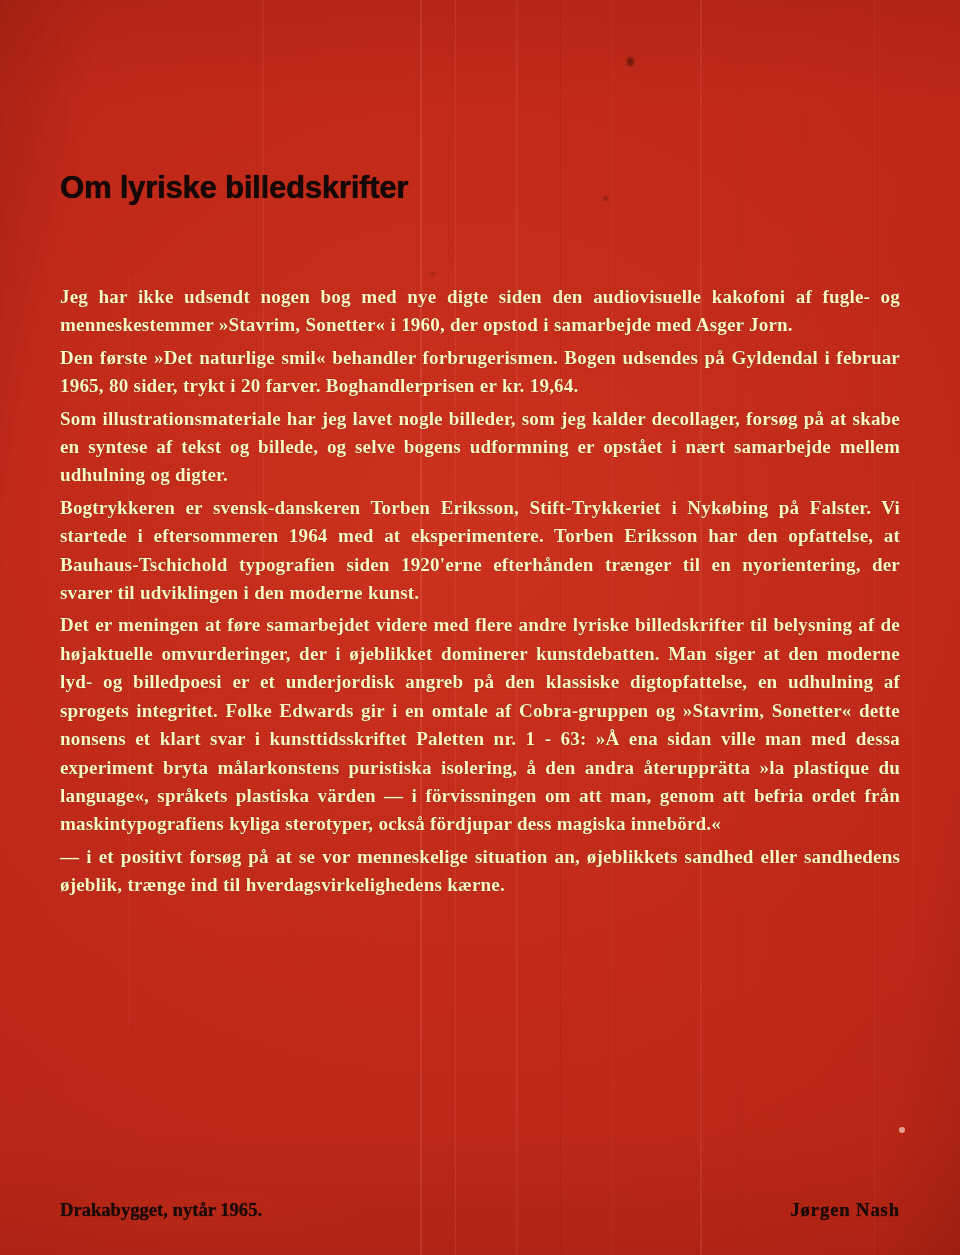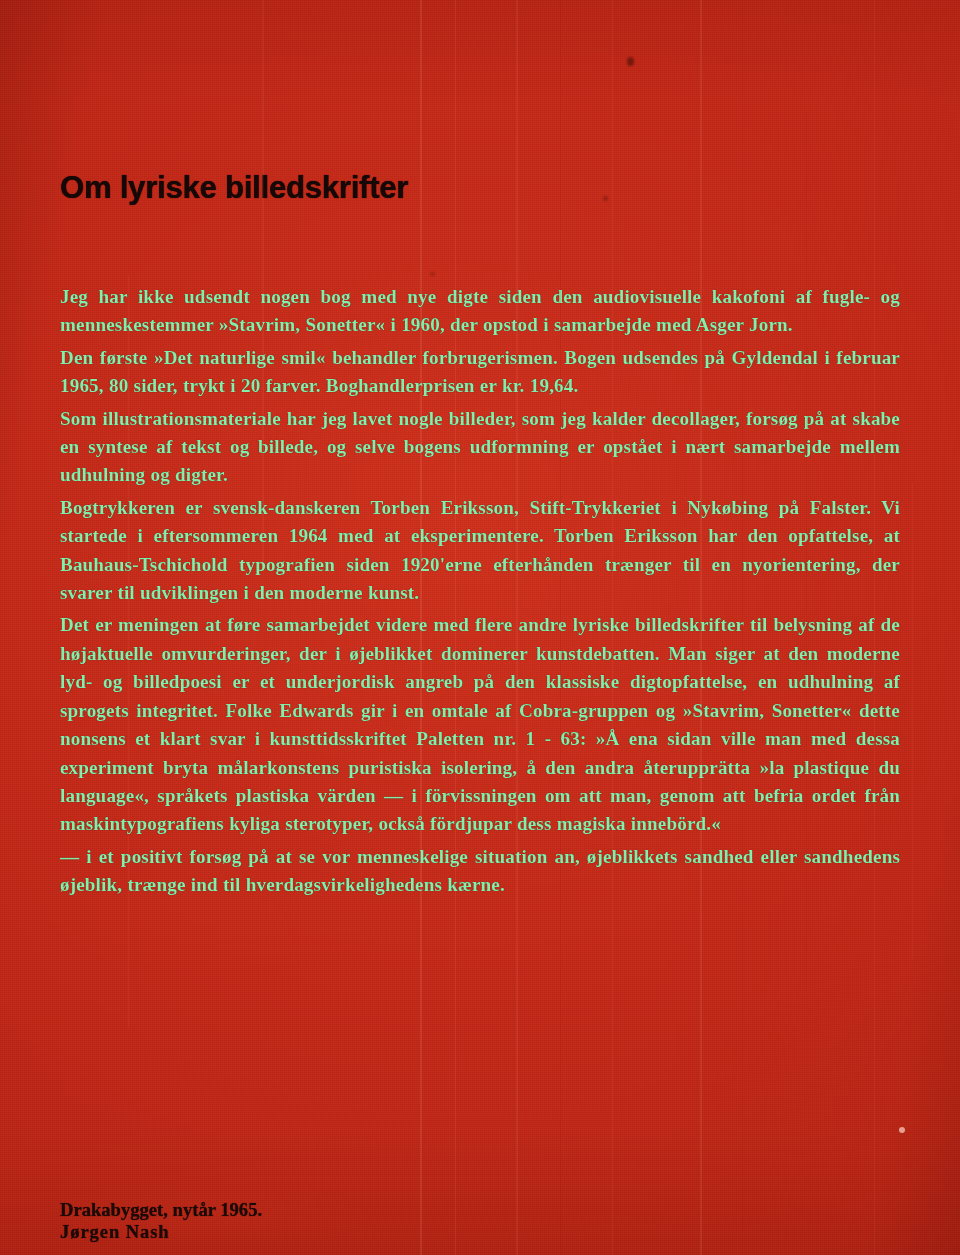--- a/index.html
+++ b/index.html
@@ -136,40 +136,39 @@
   .para {
     margin: 0 0 4px 0;
     text-align: justify;
     text-align-last: left;
     font-family: "Liberation Serif", serif;
     font-weight: 700;
     font-size: 19.1px;
     line-height: 28.4px;
     letter-spacing: 0.15px;
     word-spacing: 0.3px;
-    color: #86efac;
+    color: #fef9c3;
     text-shadow: 0 0 0.8px rgba(25,8,5,0.8);
     filter: blur(0.2px);
   }
 
   .footer {
     position: absolute;
     left: 60px;
     right: 60px;
     top: 1199px;
     display: flex;
     justify-content: space-between;
     align-items: baseline;
     font-family: "Liberation Serif", serif;
     font-weight: 700;
     font-size: 18.6px;
     color: #1b0a07;
     text-shadow: 0 0 0.8px rgba(25,8,5,0.8);
     filter: blur(0.2px);
-    flex-direction: column;
   }
   .footer .sig { letter-spacing: 0.9px; }
 
   
   .fade {
     position: absolute;
     pointer-events: none;
     background: radial-gradient(ellipse at center,
       rgba(200,48,28,0.26) 0%, rgba(200,48,28,0.00) 72%);
   }

